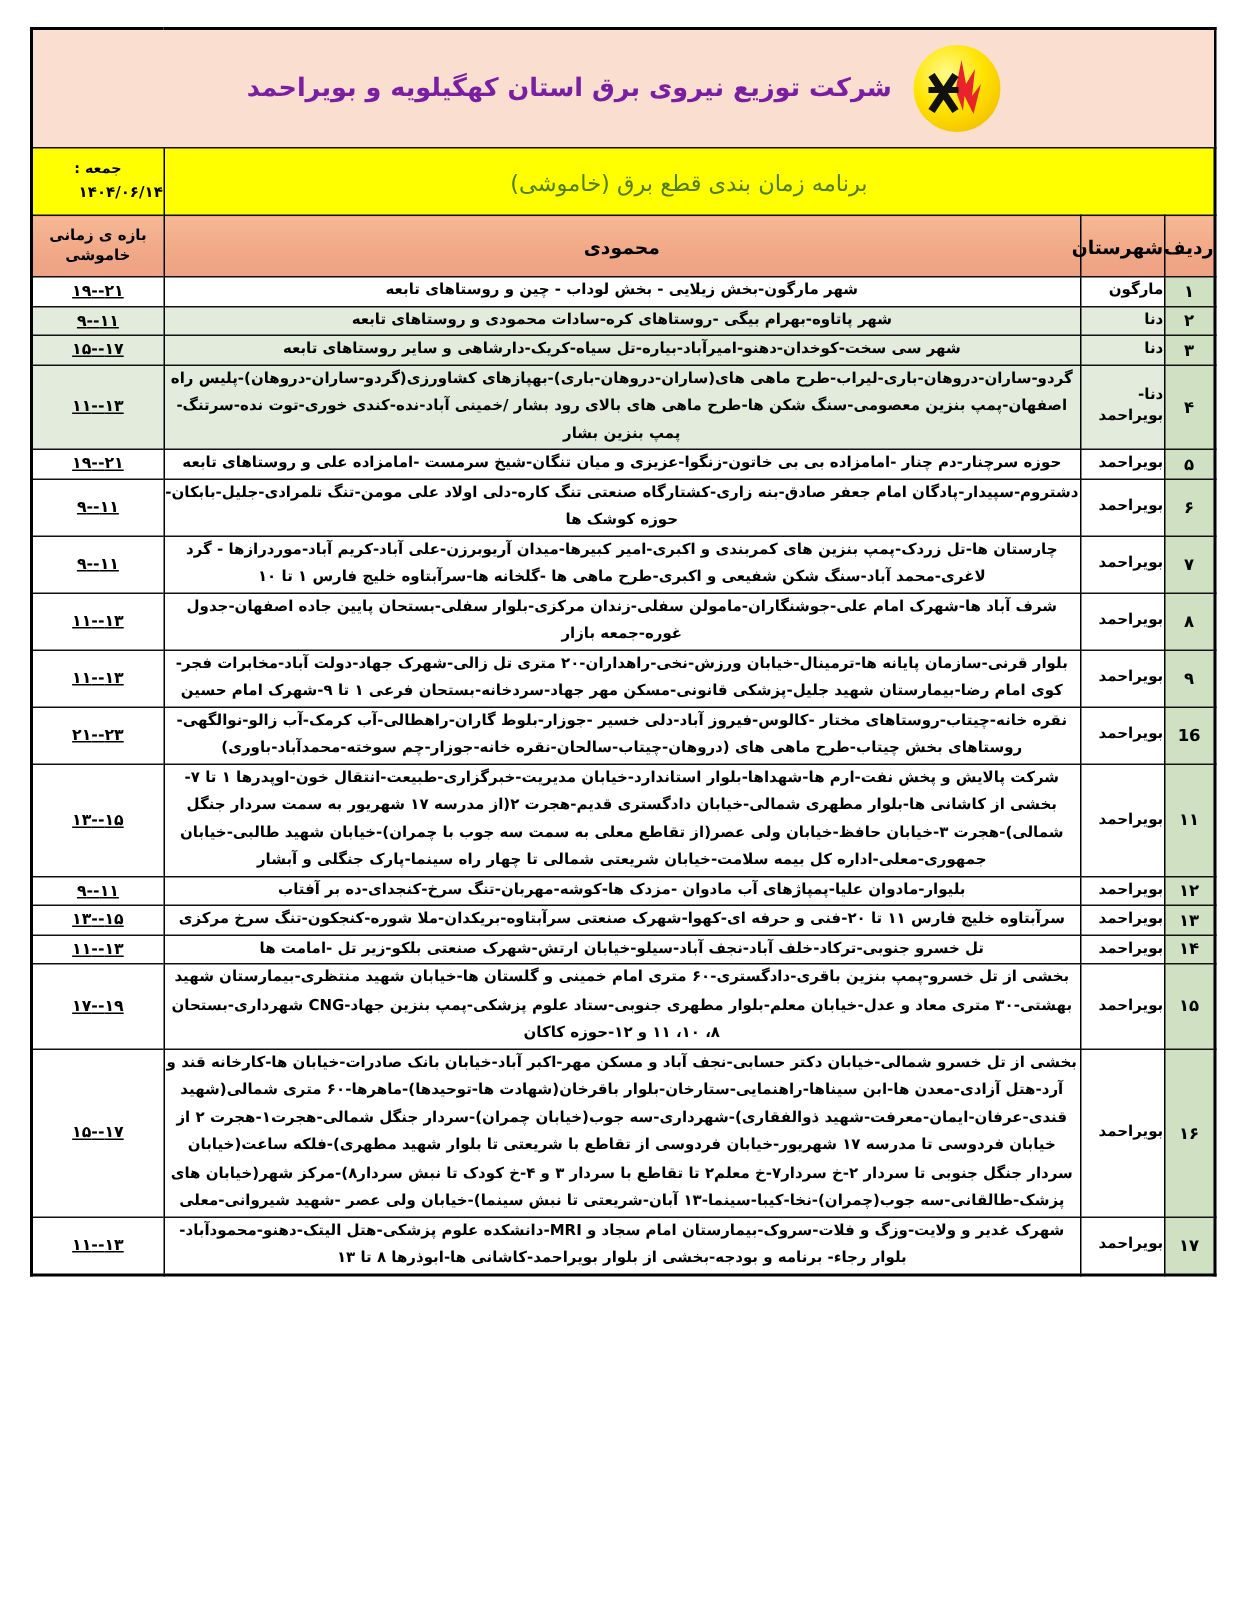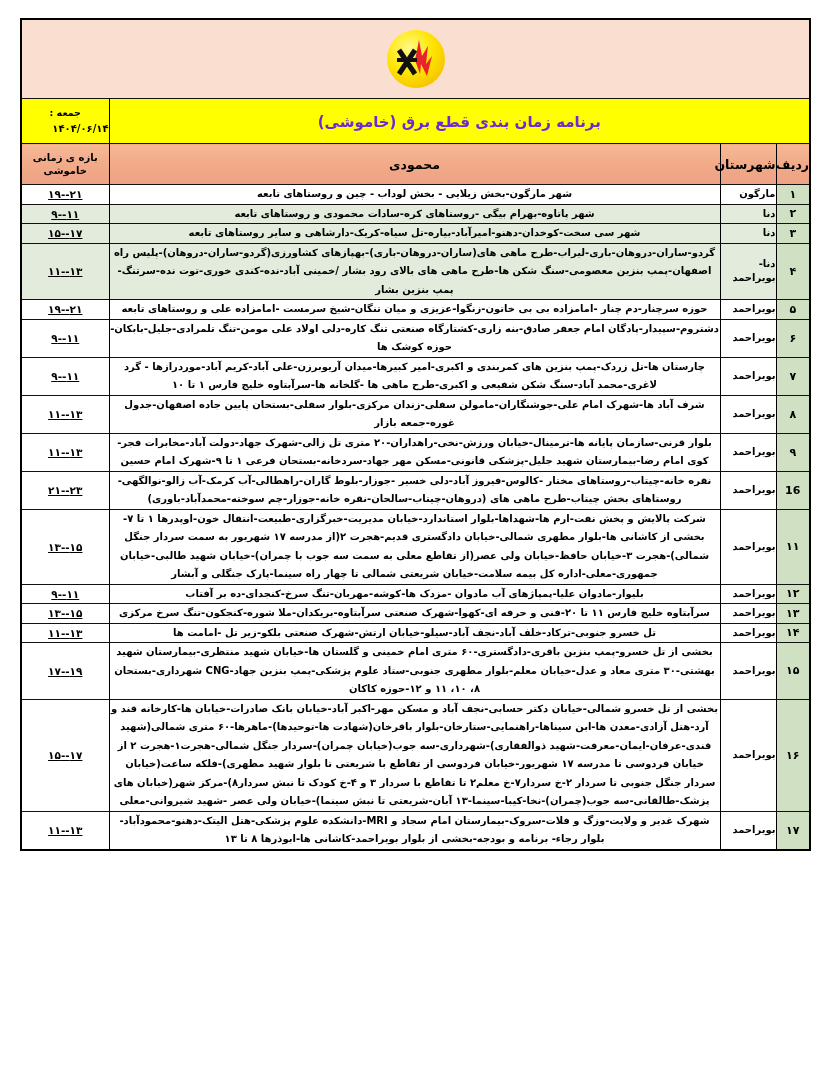--- a/index.html
+++ b/index.html
@@ -90,21 +90,21 @@
     padding:4px 2px;
     border-left:1px solid #000;
   }
   .date-day{font-size:9.5px;font-weight:bold;color:#000;display:block;line-height:1.5;}
   .date-num{font-size:10px;font-weight:bold;color:#000;display:block;line-height:1.5;padding-left:38px;}
   .title-cell{
     background:#ffff00;
     text-align:center;
     height:44px;
   }
-  .title-text{font-size:15px;font-weight:bold;color:#6d28d9;}
+  .title-text{font-size:15px;font-weight:normal;color:#4d7c0f;}
 
   
   .colhead{
     background:linear-gradient(180deg,#f6b896 0%, #f1a987 55%, #eda284 100%);
     text-align:center;
     height:40px;
     font-size:12.5px;
     font-weight:bold;
     color:#000;
   }
@@ -164,20 +164,21 @@
       <tr>
         <td colspan="4" class="banner-cell">
           <div class="banner-inner">
             <div class="logo">
               <svg viewBox="0 0 58 58" width="58" height="58" aria-hidden="true">
                 <path d="M32 10 L35 26 L41 16 L39 34 L45 26 L40 46 L34 34 L33 44 L28 30 Z" fill="#e8242a"></path>
                 <path d="M12 20 L28 44 M28 20 L12 44" stroke="#111" stroke-width="5" fill="none"></path>
                 <path d="M10 30 L30 30" stroke="#111" stroke-width="4" fill="none"></path>
               </svg>
             </div>
+            <div class="org-title">شرکت توزیع نیروی برق استان کهگیلویه و بویراحمد</div>
           </div>
         </td>
       </tr>
 
 
 
       <tr>
         <td colspan="3" class="title-cell">
           <span class="title-text">برنامه زمان بندی قطع برق (خاموشی)</span>
         </td>

